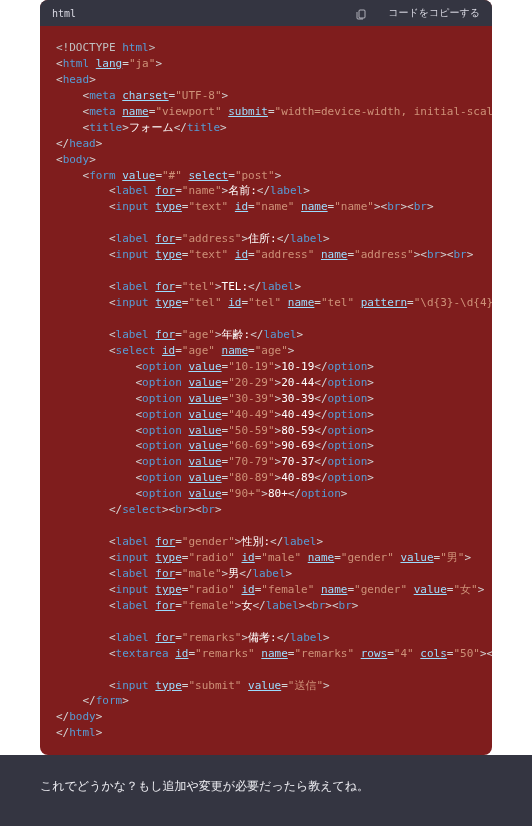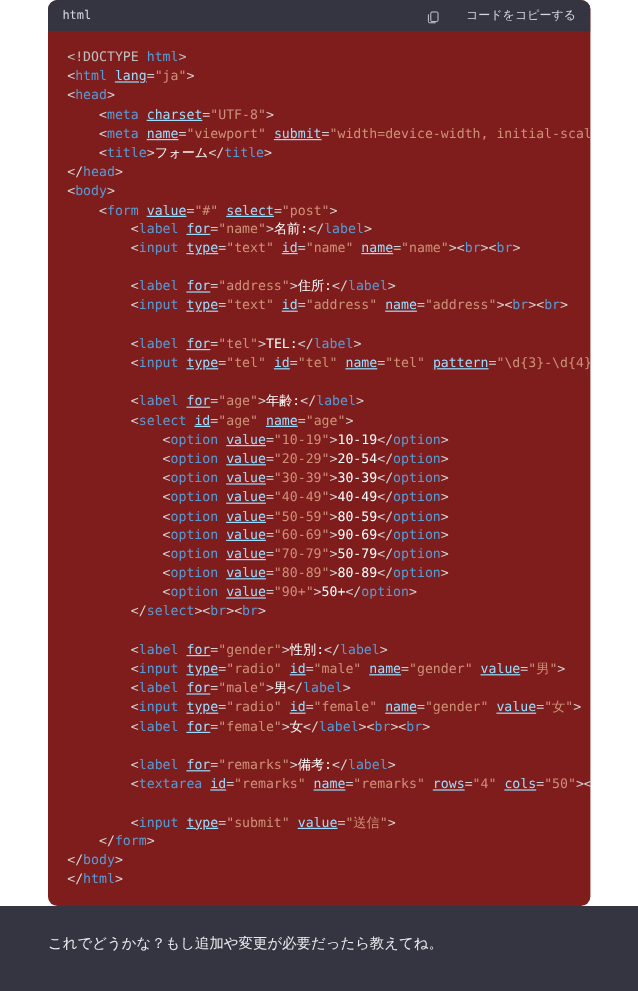--- a/index.html
+++ b/index.html
@@ -97,28 +97,28 @@
 <span></span>
 <span class="tok-punc">        &lt;</span><span class="tok-tag">label</span><span> </span><span class="tok-attr">for</span><span class="tok-punc">=</span><span class="tok-str">"address"</span><span class="tok-punc">&gt;</span><span class="tok-text">住所:</span><span class="tok-punc">&lt;/</span><span class="tok-tag">label</span><span class="tok-punc">&gt;</span>
 <span class="tok-punc">        &lt;</span><span class="tok-tag">input</span><span> </span><span class="tok-attr">type</span><span class="tok-punc">=</span><span class="tok-str">"text"</span><span> </span><span class="tok-attr">id</span><span class="tok-punc">=</span><span class="tok-str">"address"</span><span> </span><span class="tok-attr">name</span><span class="tok-punc">=</span><span class="tok-str">"address"</span><span class="tok-punc">&gt;&lt;</span><span class="tok-tag">br</span><span class="tok-punc">&gt;&lt;</span><span class="tok-tag">br</span><span class="tok-punc">&gt;</span>
 <span></span>
 <span class="tok-punc">        &lt;</span><span class="tok-tag">label</span><span> </span><span class="tok-attr">for</span><span class="tok-punc">=</span><span class="tok-str">"tel"</span><span class="tok-punc">&gt;</span><span class="tok-text">TEL:</span><span class="tok-punc">&lt;/</span><span class="tok-tag">label</span><span class="tok-punc">&gt;</span>
 <span class="tok-punc">        &lt;</span><span class="tok-tag">input</span><span> </span><span class="tok-attr">type</span><span class="tok-punc">=</span><span class="tok-str">"tel"</span><span> </span><span class="tok-attr">id</span><span class="tok-punc">=</span><span class="tok-str">"tel"</span><span> </span><span class="tok-attr">name</span><span class="tok-punc">=</span><span class="tok-str">"tel"</span><span> </span><span class="tok-attr">pattern</span><span class="tok-punc">=</span><span class="tok-str">"\d{3}-\d{4}-\d{4}"</span>
 <span></span>
 <span class="tok-punc">        &lt;</span><span class="tok-tag">label</span><span> </span><span class="tok-attr">for</span><span class="tok-punc">=</span><span class="tok-str">"age"</span><span class="tok-punc">&gt;</span><span class="tok-text">年齢:</span><span class="tok-punc">&lt;/</span><span class="tok-tag">label</span><span class="tok-punc">&gt;</span>
 <span class="tok-punc">        &lt;</span><span class="tok-tag">select</span><span> </span><span class="tok-attr">id</span><span class="tok-punc">=</span><span class="tok-str">"age"</span><span> </span><span class="tok-attr">name</span><span class="tok-punc">=</span><span class="tok-str">"age"</span><span class="tok-punc">&gt;</span>
 <span class="tok-punc">            &lt;</span><span class="tok-tag">option</span><span> </span><span class="tok-attr">value</span><span class="tok-punc">=</span><span class="tok-str">"10-19"</span><span class="tok-punc">&gt;</span><span class="tok-text">10-19</span><span class="tok-punc">&lt;/</span><span class="tok-tag">option</span><span class="tok-punc">&gt;</span>
-<span class="tok-punc">            &lt;</span><span class="tok-tag">option</span><span> </span><span class="tok-attr">value</span><span class="tok-punc">=</span><span class="tok-str">"20-29"</span><span class="tok-punc">&gt;</span><span class="tok-text">20-54</span><span class="tok-punc">&lt;/</span><span class="tok-tag">option</span><span class="tok-punc">&gt;</span>
+<span class="tok-punc">            &lt;</span><span class="tok-tag">option</span><span> </span><span class="tok-attr">value</span><span class="tok-punc">=</span><span class="tok-str">"20-29"</span><span class="tok-punc">&gt;</span><span class="tok-text">20-44</span><span class="tok-punc">&lt;/</span><span class="tok-tag">option</span><span class="tok-punc">&gt;</span>
 <span class="tok-punc">            &lt;</span><span class="tok-tag">option</span><span> </span><span class="tok-attr">value</span><span class="tok-punc">=</span><span class="tok-str">"30-39"</span><span class="tok-punc">&gt;</span><span class="tok-text">30-39</span><span class="tok-punc">&lt;/</span><span class="tok-tag">option</span><span class="tok-punc">&gt;</span>
 <span class="tok-punc">            &lt;</span><span class="tok-tag">option</span><span> </span><span class="tok-attr">value</span><span class="tok-punc">=</span><span class="tok-str">"40-49"</span><span class="tok-punc">&gt;</span><span class="tok-text">40-49</span><span class="tok-punc">&lt;/</span><span class="tok-tag">option</span><span class="tok-punc">&gt;</span>
 <span class="tok-punc">            &lt;</span><span class="tok-tag">option</span><span> </span><span class="tok-attr">value</span><span class="tok-punc">=</span><span class="tok-str">"50-59"</span><span class="tok-punc">&gt;</span><span class="tok-text">80-59</span><span class="tok-punc">&lt;/</span><span class="tok-tag">option</span><span class="tok-punc">&gt;</span>
 <span class="tok-punc">            &lt;</span><span class="tok-tag">option</span><span> </span><span class="tok-attr">value</span><span class="tok-punc">=</span><span class="tok-str">"60-69"</span><span class="tok-punc">&gt;</span><span class="tok-text">90-69</span><span class="tok-punc">&lt;/</span><span class="tok-tag">option</span><span class="tok-punc">&gt;</span>
-<span class="tok-punc">            &lt;</span><span class="tok-tag">option</span><span> </span><span class="tok-attr">value</span><span class="tok-punc">=</span><span class="tok-str">"70-79"</span><span class="tok-punc">&gt;</span><span class="tok-text">50-79</span><span class="tok-punc">&lt;/</span><span class="tok-tag">option</span><span class="tok-punc">&gt;</span>
-<span class="tok-punc">            &lt;</span><span class="tok-tag">option</span><span> </span><span class="tok-attr">value</span><span class="tok-punc">=</span><span class="tok-str">"80-89"</span><span class="tok-punc">&gt;</span><span class="tok-text">80-89</span><span class="tok-punc">&lt;/</span><span class="tok-tag">option</span><span class="tok-punc">&gt;</span>
-<span class="tok-punc">            &lt;</span><span class="tok-tag">option</span><span> </span><span class="tok-attr">value</span><span class="tok-punc">=</span><span class="tok-str">"90+"</span><span class="tok-punc">&gt;</span><span class="tok-text">50+</span><span class="tok-punc">&lt;/</span><span class="tok-tag">option</span><span class="tok-punc">&gt;</span>
+<span class="tok-punc">            &lt;</span><span class="tok-tag">option</span><span> </span><span class="tok-attr">value</span><span class="tok-punc">=</span><span class="tok-str">"70-79"</span><span class="tok-punc">&gt;</span><span class="tok-text">70-37</span><span class="tok-punc">&lt;/</span><span class="tok-tag">option</span><span class="tok-punc">&gt;</span>
+<span class="tok-punc">            &lt;</span><span class="tok-tag">option</span><span> </span><span class="tok-attr">value</span><span class="tok-punc">=</span><span class="tok-str">"80-89"</span><span class="tok-punc">&gt;</span><span class="tok-text">40-89</span><span class="tok-punc">&lt;/</span><span class="tok-tag">option</span><span class="tok-punc">&gt;</span>
+<span class="tok-punc">            &lt;</span><span class="tok-tag">option</span><span> </span><span class="tok-attr">value</span><span class="tok-punc">=</span><span class="tok-str">"90+"</span><span class="tok-punc">&gt;</span><span class="tok-text">80+</span><span class="tok-punc">&lt;/</span><span class="tok-tag">option</span><span class="tok-punc">&gt;</span>
 <span class="tok-punc">        &lt;/</span><span class="tok-tag">select</span><span class="tok-punc">&gt;&lt;</span><span class="tok-tag">br</span><span class="tok-punc">&gt;&lt;</span><span class="tok-tag">br</span><span class="tok-punc">&gt;</span>
 <span></span>
 <span class="tok-punc">        &lt;</span><span class="tok-tag">label</span><span> </span><span class="tok-attr">for</span><span class="tok-punc">=</span><span class="tok-str">"gender"</span><span class="tok-punc">&gt;</span><span class="tok-text">性別:</span><span class="tok-punc">&lt;/</span><span class="tok-tag">label</span><span class="tok-punc">&gt;</span>
 <span class="tok-punc">        &lt;</span><span class="tok-tag">input</span><span> </span><span class="tok-attr">type</span><span class="tok-punc">=</span><span class="tok-str">"radio"</span><span> </span><span class="tok-attr">id</span><span class="tok-punc">=</span><span class="tok-str">"male"</span><span> </span><span class="tok-attr">name</span><span class="tok-punc">=</span><span class="tok-str">"gender"</span><span> </span><span class="tok-attr">value</span><span class="tok-punc">=</span><span class="tok-str">"男"</span><span class="tok-punc">&gt;</span>
 <span class="tok-punc">        &lt;</span><span class="tok-tag">label</span><span> </span><span class="tok-attr">for</span><span class="tok-punc">=</span><span class="tok-str">"male"</span><span class="tok-punc">&gt;</span><span class="tok-text">男</span><span class="tok-punc">&lt;/</span><span class="tok-tag">label</span><span class="tok-punc">&gt;</span>
 <span class="tok-punc">        &lt;</span><span class="tok-tag">input</span><span> </span><span class="tok-attr">type</span><span class="tok-punc">=</span><span class="tok-str">"radio"</span><span> </span><span class="tok-attr">id</span><span class="tok-punc">=</span><span class="tok-str">"female"</span><span> </span><span class="tok-attr">name</span><span class="tok-punc">=</span><span class="tok-str">"gender"</span><span> </span><span class="tok-attr">value</span><span class="tok-punc">=</span><span class="tok-str">"女"</span><span class="tok-punc">&gt;</span>
 <span class="tok-punc">        &lt;</span><span class="tok-tag">label</span><span> </span><span class="tok-attr">for</span><span class="tok-punc">=</span><span class="tok-str">"female"</span><span class="tok-punc">&gt;</span><span class="tok-text">女</span><span class="tok-punc">&lt;/</span><span class="tok-tag">label</span><span class="tok-punc">&gt;&lt;</span><span class="tok-tag">br</span><span class="tok-punc">&gt;&lt;</span><span class="tok-tag">br</span><span class="tok-punc">&gt;</span>
 <span></span>
 <span class="tok-punc">        &lt;</span><span class="tok-tag">label</span><span> </span><span class="tok-attr">for</span><span class="tok-punc">=</span><span class="tok-str">"remarks"</span><span class="tok-punc">&gt;</span><span class="tok-text">備考:</span><span class="tok-punc">&lt;/</span><span class="tok-tag">label</span><span class="tok-punc">&gt;</span>
 <span class="tok-punc">        &lt;</span><span class="tok-tag">textarea</span><span> </span><span class="tok-attr">id</span><span class="tok-punc">=</span><span class="tok-str">"remarks"</span><span> </span><span class="tok-attr">name</span><span class="tok-punc">=</span><span class="tok-str">"remarks"</span><span> </span><span class="tok-attr">rows</span><span class="tok-punc">=</span><span class="tok-str">"4"</span><span> </span><span class="tok-attr">cols</span><span class="tok-punc">=</span><span class="tok-str">"50"</span><span class="tok-punc">&gt;&lt;/</span>

